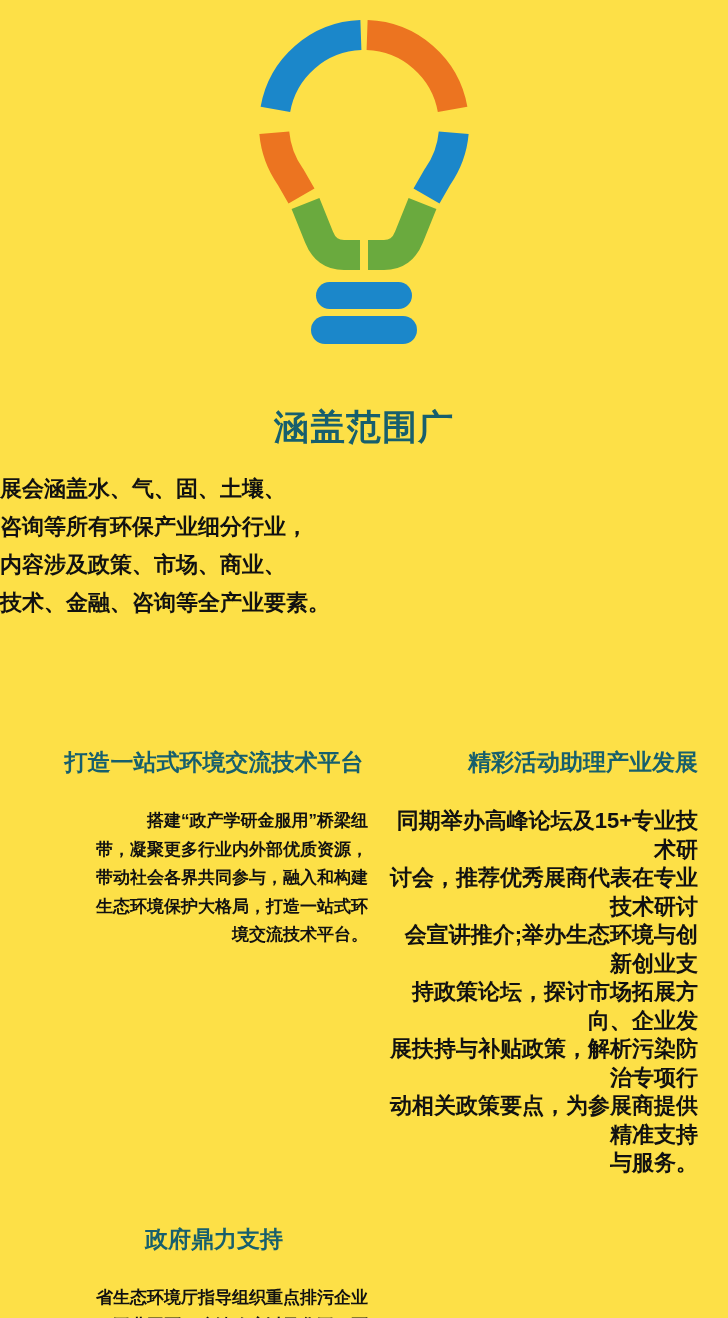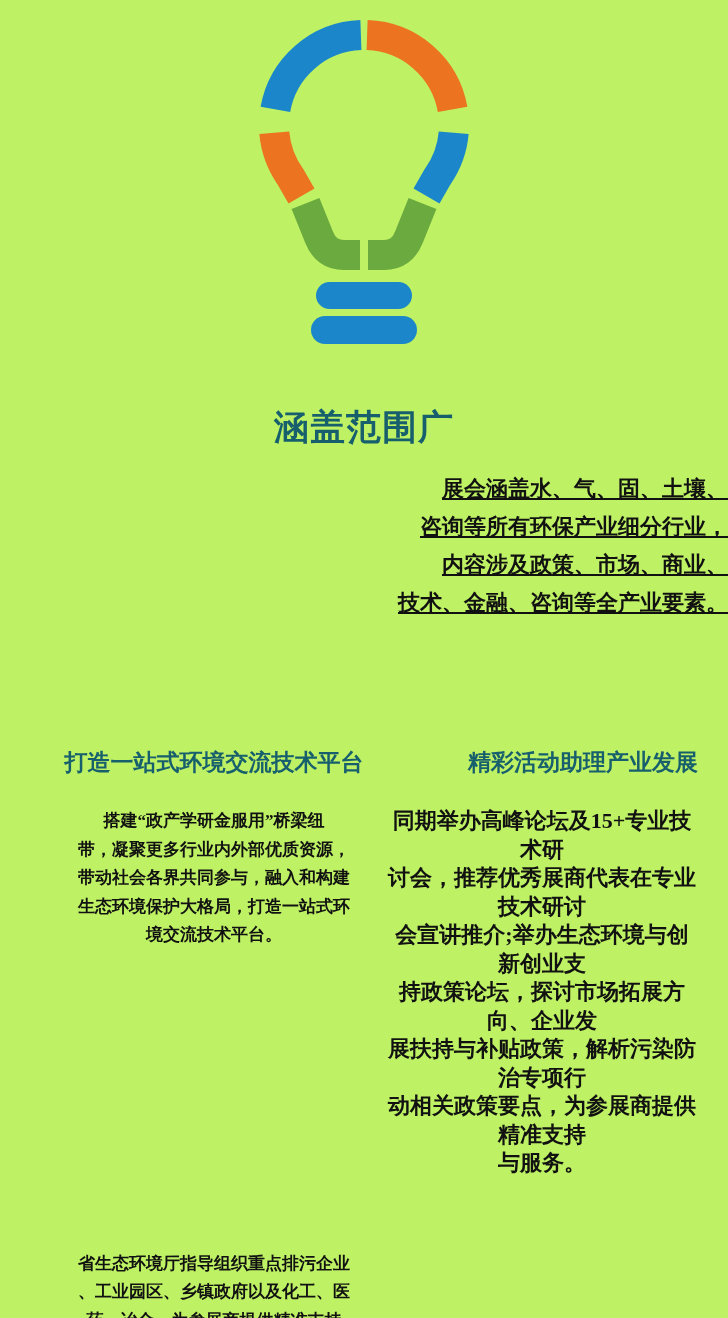--- a/index.html
+++ b/index.html
@@ -2,21 +2,21 @@
 <html><head>
 <meta charset="utf-8">
 <style>
   * { box-sizing: border-box; }
   html, body { margin: 0; padding: 0; background: #ffffff; }
   .page {
     position: relative;
     width: 728px;
     height: 1318px;
     margin: 0 auto;
-    background: #bef264;
+    background: #fde047;
     overflow: hidden;
     font-family: "Liberation Sans", sans-serif;
     color: #111111;
   }
   .logo {
     display: block;
     margin: 20px auto 0;
     width: 210px;
     height: 330px;
   }
@@ -24,26 +24,25 @@
   .hero-title {
     margin: 55px 0 0;
     text-align: center;
     font-size: 35px;
     line-height: 44px;
     font-weight: bold;
     letter-spacing: 1px;
   }
   .hero-desc {
     margin: 21px auto 0;
-    text-align: right;
+    text-align: left;
     font-size: 22px;
     line-height: 38px;
     font-weight: bold;
     white-space: pre-line;
-    text-decoration: underline;
   }
   .features {
     display: grid;
     grid-template-columns: 308px 312px;
     justify-content: space-between;
     row-gap: 44px;
     margin: 123px 30px 4px 60px;
   }
   .feature h2 {
     margin: 0;
@@ -52,22 +51,21 @@
     line-height: 34px;
     font-weight: bold;
     white-space: nowrap;
   }
   .feature p {
     margin: 28px 0 0;
     font-size: 17px;
     line-height: 28.5px;
     font-weight: bold;
     white-space: pre-line;
-    text-align: center;
-    font-family: Liberation Serif, serif;
+    text-align: right;
   }
   .feature:nth-child(2) p { font-size: 22px; line-height: 28.5px; }
 </style>
 </head>
 <body>
 
 <div class="page">
 
   <svg class="logo" viewBox="0 0 210 330" aria-hidden="true">
     <path d="M 101.9 15.1 A 90 90 0 0 0 16.4 89.4" stroke="#1b87ca"></path>
@@ -103,20 +101,21 @@
       <p style="color: rgb(17, 17, 17);">同期举办高峰论坛及15+专业技术研
 讨会，推荐优秀展商代表在专业技术研讨
 会宣讲推介;举办生态环境与创新创业支
 持政策论坛，探讨市场拓展方向、企业发
 展扶持与补贴政策，解析污染防治专项行
 动相关政策要点，为参展商提供精准支持
 与服务。</p>
     </div>
 
     <div class="feature">
+      <h2 style="color: rgb(23, 95, 109);">政府鼎力支持</h2>
       <p style="color: rgb(17, 17, 17);">省生态环境厅指导组织重点排污企业
 、工业园区、乡镇政府以及化工、医
 药、冶金、为参展商提供精准支持
 交流;国家级协会权威主办，省级促进
 会、协会、学会等全力协办。</p>
     </div>
 
 
   </section>
 

